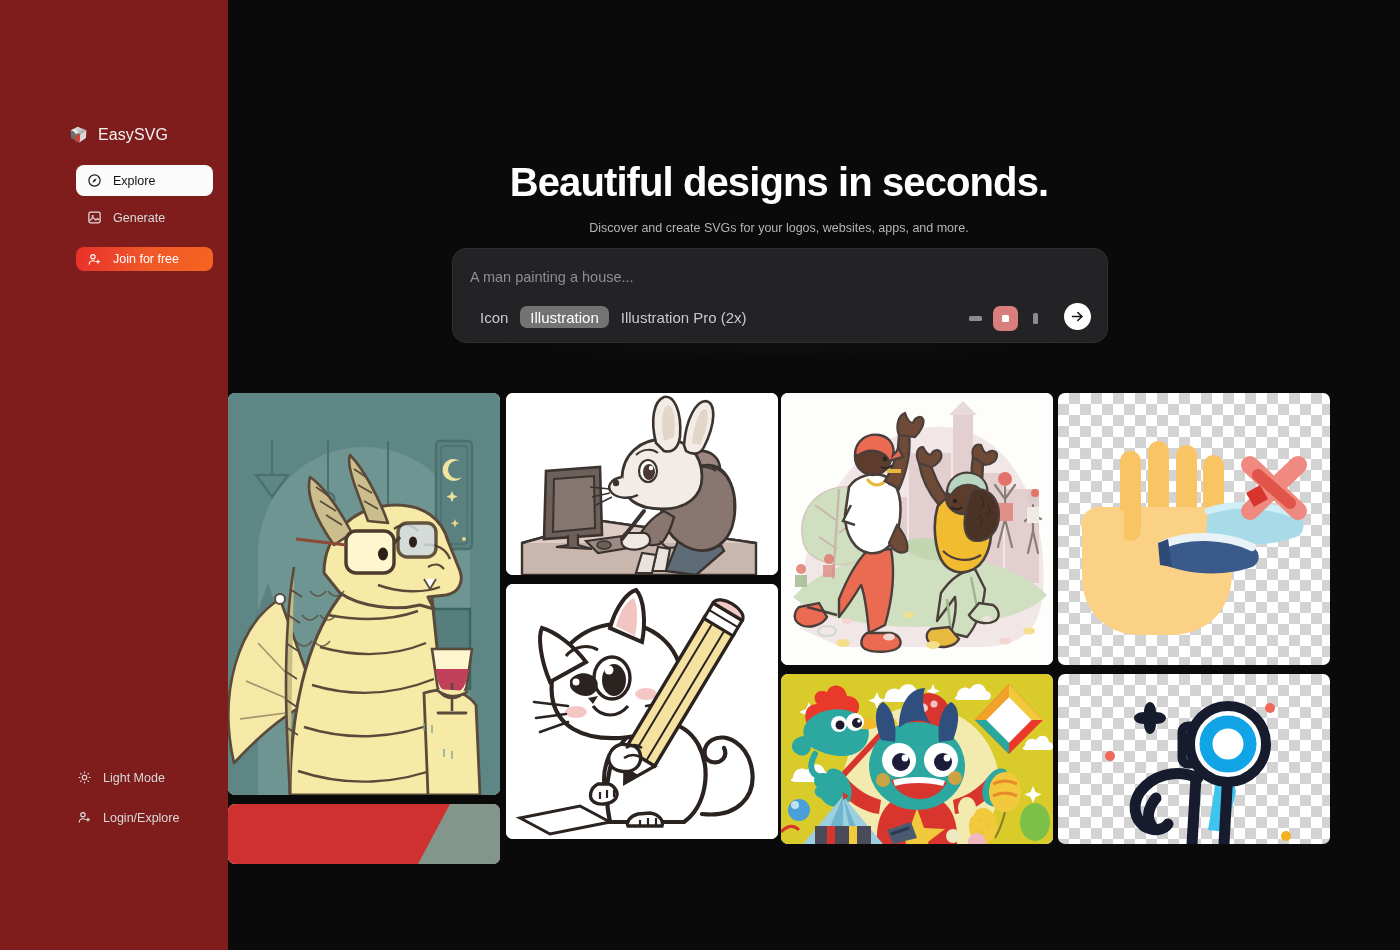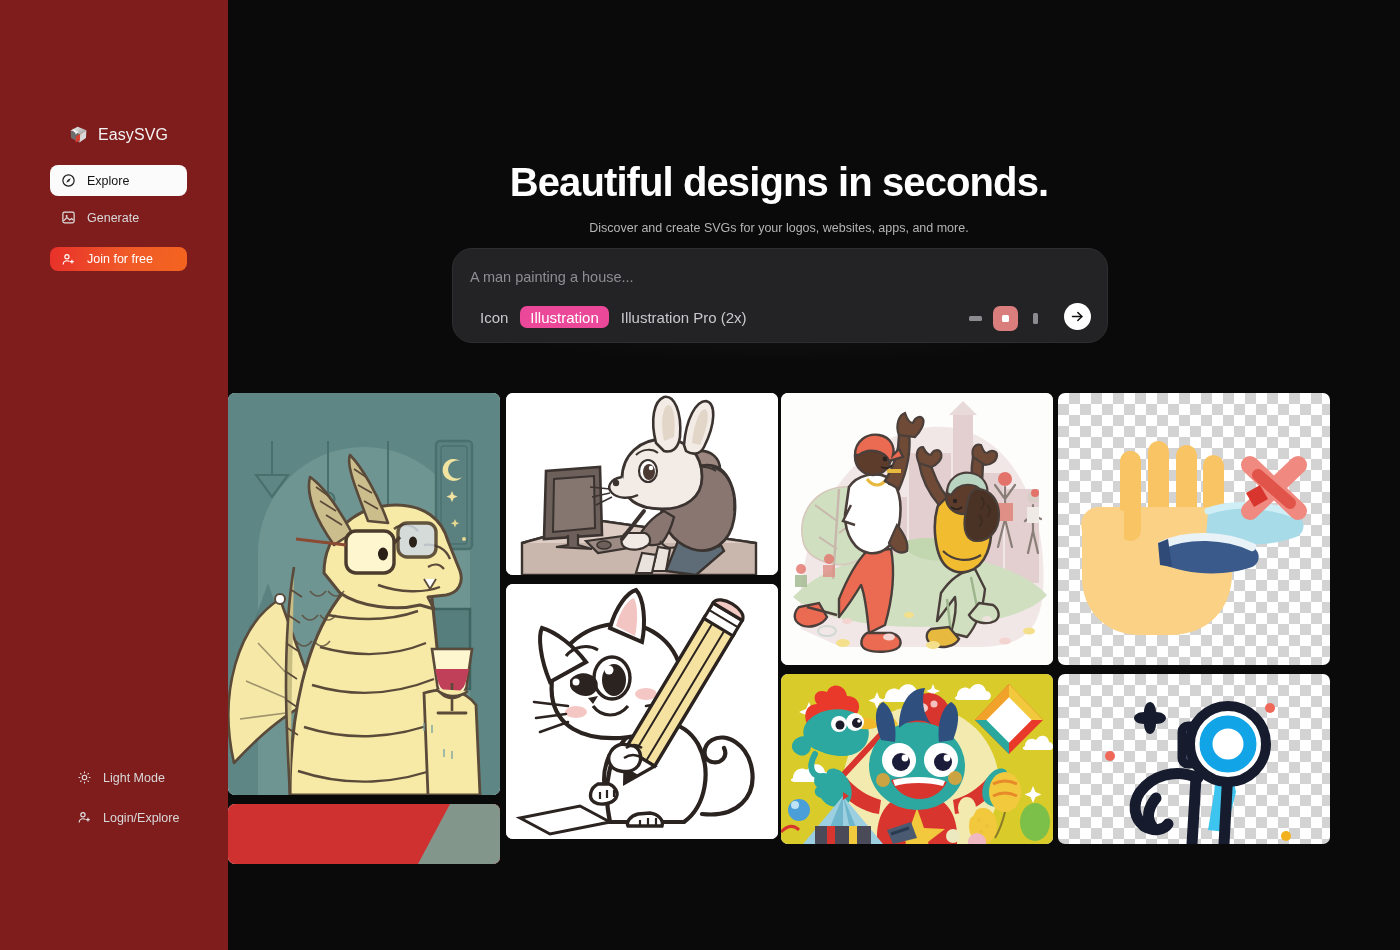--- a/index.html
+++ b/index.html
@@ -16,21 +16,21 @@
     position: absolute; left: 0; top: 0; width: 228px; height: 950px;
     background: #7f1d1d;
   }
   .brand {
     position: absolute; left: 68px; top: 124px;
     display: flex; align-items: center; gap: 9px;
   }
   .brand-logo { width: 21px; height: 21px; display: block; }
   .brand-name { color: #f2f2f2; font-size: 16px; letter-spacing: .1px; }
 
-  .nav { position: absolute; left: 50px; top: 165px; width: 137px; }
+  .nav { position: absolute; left: 76px; top: 165px; width: 137px; }
   .nav-item {
     display: flex; align-items: center; gap: 11px;
     height: 31px; padding: 0 11px; border-radius: 8px;
     margin-bottom: 6px; cursor: pointer;
   }
   .nav-item .ico { width: 15px; height: 15px; display: block; flex: none; }
   .nav-label { font-size: 12.5px; white-space: nowrap; }
   .nav-item.active { background: #fbfbfb; }
   .nav-item.active .nav-label { color: #131313; }
   .nav-item.plain .nav-label { color: #d9d9d9; }
@@ -57,38 +57,38 @@
   }
 
   
   .prompt-wrap { position: absolute; left: 452px; top: 248px; width: 656px; height: 95px; }
   .prompt-glow {
     position: absolute; inset: -6px -6px -14px -6px; border-radius: 22px;
     background: radial-gradient(ellipse at 50% 60%, rgba(255,255,255,.045), rgba(255,255,255,0) 70%);
     filter: blur(6px); pointer-events: none;
   }
   .prompt-box {
-    position: absolute; inset: 0; border-radius: 20px;
+    position: absolute; inset: 0; border-radius: 14px;
     background: #232325; border: 1px solid #2e2e31;
   }
   .prompt-input {
     position: absolute; left: 17px; top: 20px; width: 600px;
     background: transparent; border: 0; outline: none;
     color: #9b9b9f; font-size: 14.5px; font-family: "Liberation Sans", sans-serif;
   }
   .prompt-input::placeholder { color: #8d8d92; }
   .prompt-row { position: absolute; left: 0; right: 0; top: 57px; height: 38px; }
 
   .modes { position: absolute; left: 17px; top: 0; display: flex; align-items: center; gap: 2px; }
   .mode {
     height: 22px; padding: 0 10px; border-radius: 7px;
     display: flex; align-items: center; font-size: 15px;
     color: #c9c9cd; cursor: pointer; white-space: nowrap;
   }
-  .mode.selected { background: #ec4899; color: #ffffff; }
+  .mode.selected { background: #737373; color: #ffffff; }
 
   .ratios { position: absolute; right: 59px; top: 0; display: flex; align-items: center; gap: 5px; }
   .ratio {
     width: 25px; height: 25px; border-radius: 7px;
     display: flex; align-items: center; justify-content: center; cursor: pointer;
   }
   .ratio.selected { background: #da7d7d; }
   .r-land { width: 13px; height: 5px; background: #8b8b90; border-radius: 1.5px; }
   .r-sq { width: 7px; height: 7px; background: #ffffff; border-radius: 1.5px; }
   .r-port { width: 5px; height: 11px; background: #8b8b90; border-radius: 1.5px; }

